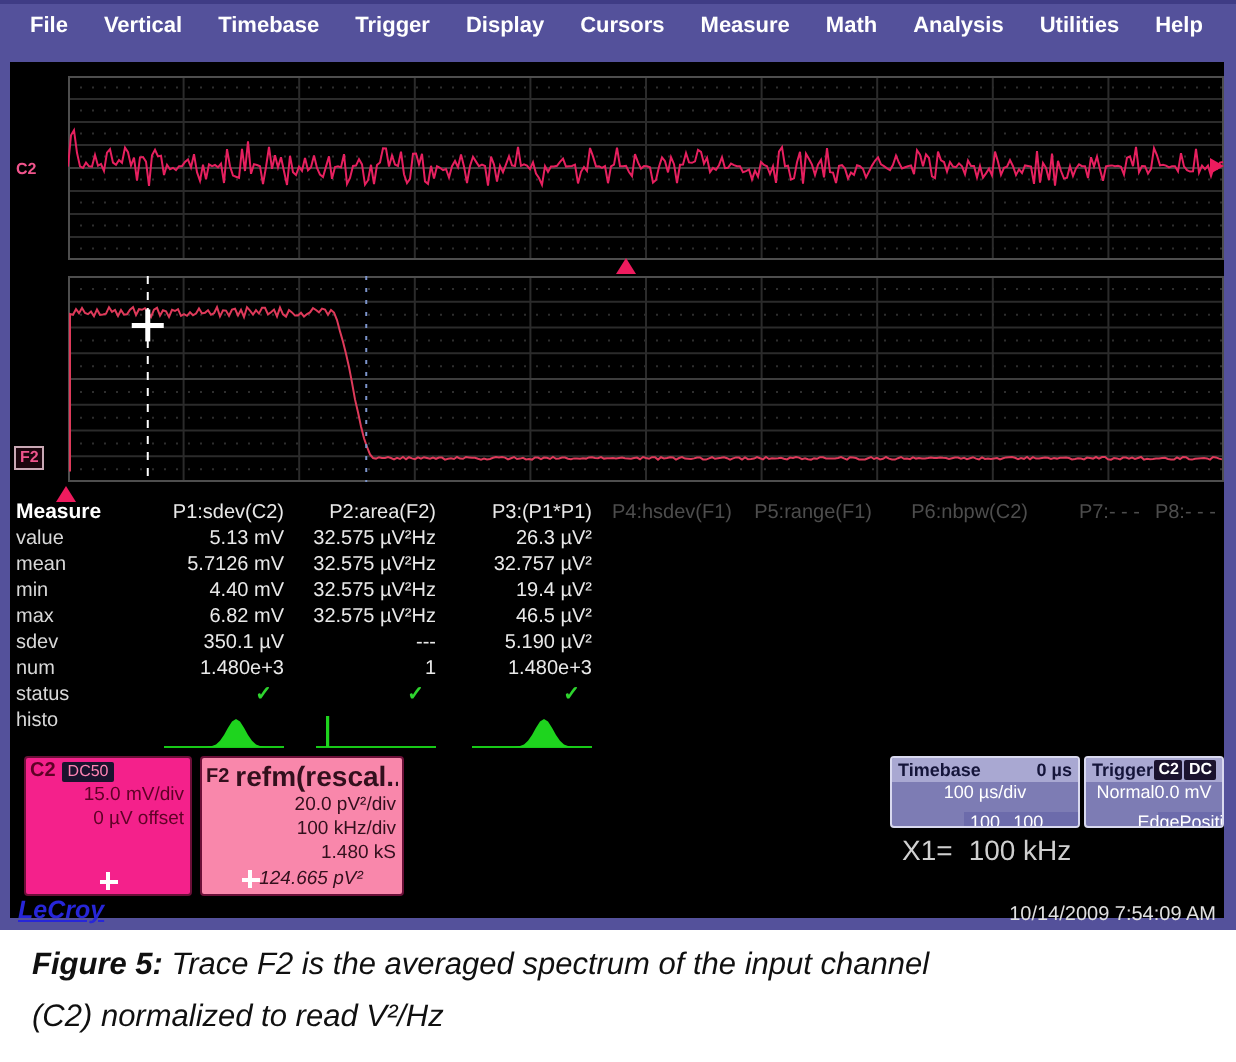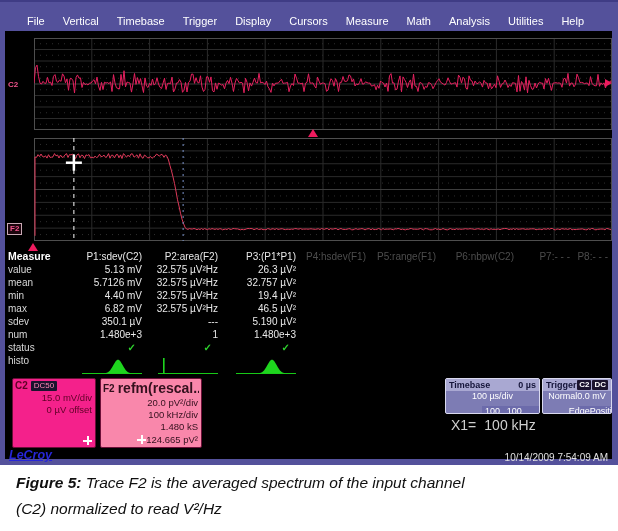--- a/index.html
+++ b/index.html
@@ -1,20 +1,20 @@
 <!DOCTYPE html>
 <html><head>
 <meta charset="utf-8">
 <style>
   html,body{margin:0;padding:0;background:#fff;}
   body{width:618px;height:531px;position:relative;font-family:"Liberation Sans",sans-serif;overflow:hidden;}
 
   
   .scope{position:absolute;left:0;top:0;width:618px;height:465px;background:#54519b;border-top:2px solid #3f3c85;box-sizing:border-box;}
-  .menubar{position:absolute;left:18px;top:2px;right:6px;height:26px;display:flex;align-items:flex-end;}
+  .menubar{position:absolute;left:6px;top:2px;right:6px;height:26px;display:flex;align-items:flex-start;font-weight:bold;}
   .menu-item{color:#fff;font-size:11px;padding:3px 9px 3px 9px;white-space:nowrap;cursor:default;}
   .screen{position:absolute;left:5px;top:29px;right:6px;bottom:6px;background:#000;padding-left:48px;}
 
   
   .grid{position:absolute;left:29px;width:578px;}
   #grid-c2{top:7px;height:92px;}
   #grid-f2{top:107px;height:103px;}
   .grid svg{position:absolute;left:0;top:0;}
 
   .trace-label-c2{position:absolute;left:3px;top:49px;color:#f0548c;font-size:8px;font-weight:bold;}
@@ -38,21 +38,21 @@
 
   
   .chanbox{position:absolute;top:347px;height:70px;border:1px solid #6b0f38;border-radius:2px;box-sizing:border-box;font-size:9.5px;}
   #c2box{left:7px;width:84px;background:#f4218b;color:#5e0226;}
   #f2box{left:95px;width:102px;background:#f987ab;color:#33101d;}
   .cb-hd{display:flex;align-items:center;gap:3px;padding:1px 2px;font-weight:bold;}
   .cb-name{font-size:10px;}
   .cb-badge{background:#1b132e;color:#ff84b4;font-size:8px;padding:0 3px;line-height:10px;border-radius:1px;font-weight:normal;}
   .cb-func{font-weight:bold;font-size:14px;white-space:nowrap;overflow:hidden;text-align:center;}
   .cb-ln{text-align:right;padding-right:3px;line-height:12px;}
-  .cb-bottom{position:absolute;left:3px;right:3px;bottom:2px;display:flex;justify-content:flex-end;align-items:center;}
+  .cb-bottom{position:absolute;left:3px;right:3px;bottom:2px;display:flex;justify-content:center;align-items:center;font-style:italic;}
   .cross{position:relative;width:9px;height:9px;}
   .cross::before{content:"";position:absolute;left:3.5px;top:0;width:2px;height:9px;background:#fff;}
   .cross::after{content:"";position:absolute;top:3.5px;left:0;height:2px;width:9px;background:#fff;}
 
   .infobox{position:absolute;top:347px;height:36px;background:#7d7cb4;border:1px solid #d9d9ef;border-radius:2px;box-sizing:border-box;color:#fff;font-size:9px;overflow:hidden;}
   #tbbox{left:440px;width:95px;}
   #trbox{left:537px;width:70px;}
   .ib-r1{display:flex;justify-content:space-between;align-items:center;background:#a9a8d2;color:#15153a;padding:0 3px;height:12px;line-height:12px;font-weight:bold;}
   .ib-r{display:flex;justify-content:center;padding:0 3px;height:15px;line-height:11px;}
   .ib-r.dark{background:#6c6bab;margin-left:36px;}

